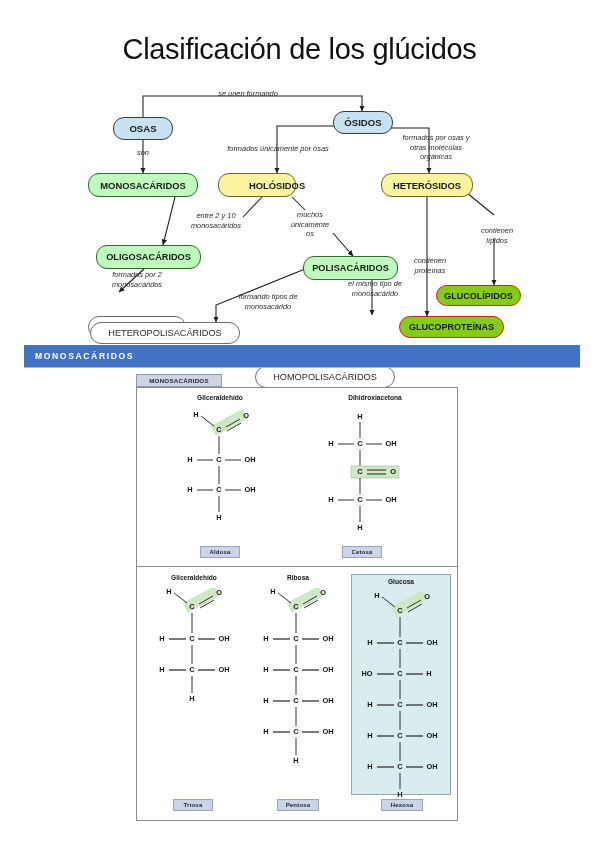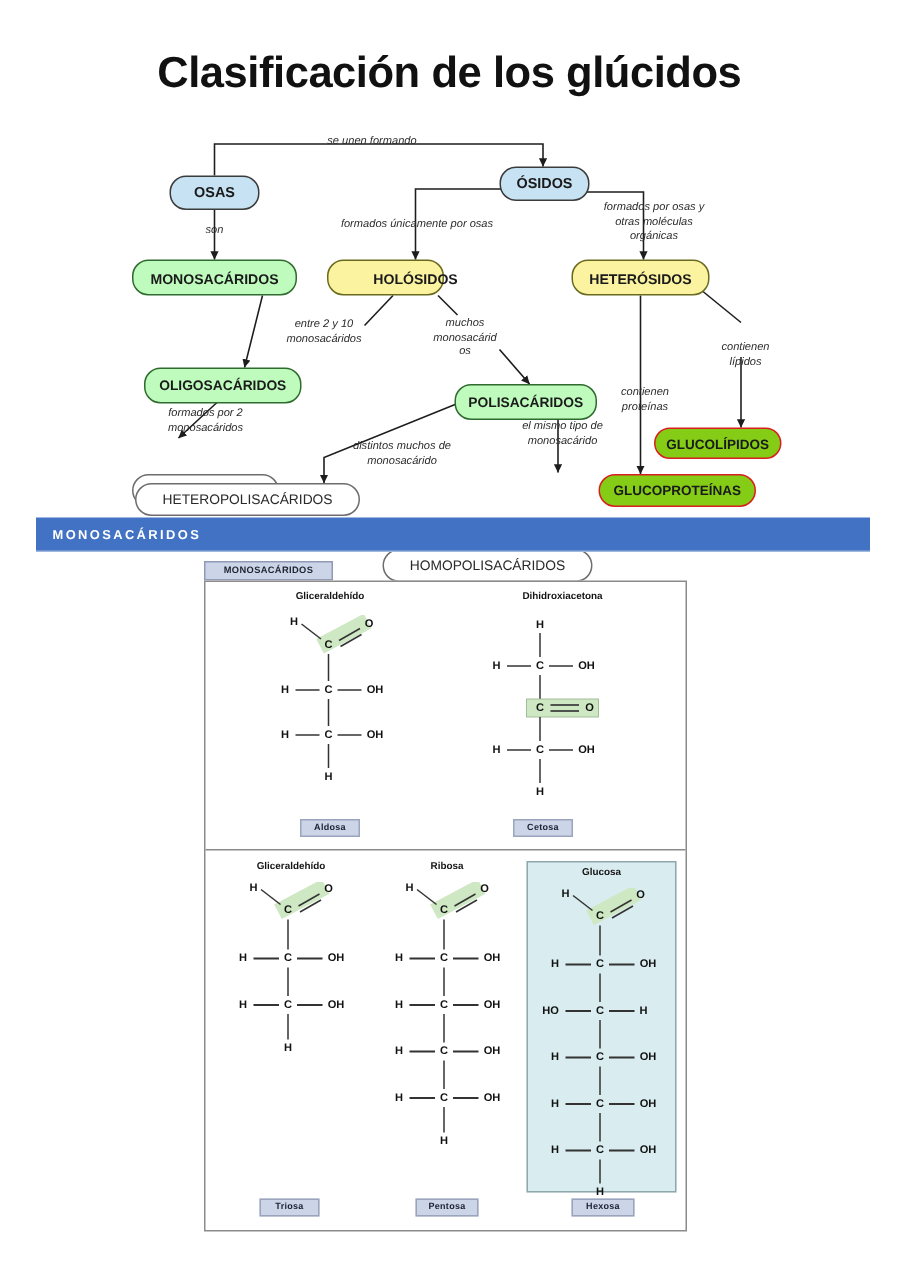--- a/index.html
+++ b/index.html
@@ -2,21 +2,21 @@
 <html><head>
 <meta charset="utf-8">
 <style>
   html,body{margin:0;padding:0;background:#ffffff;}
   body{width:599px;height:848px;position:relative;overflow:hidden;
        font-family:"Liberation Sans", sans-serif;-webkit-font-smoothing:antialiased;}
 
   
   #page-title{
     position:absolute;left:0;top:33px;width:599px;text-align:center;
-    font-size:29px;font-weight:bold;color:#111;letter-spacing:-0.3px;
+    font-size:29px;font-weight:normal;color:#111;letter-spacing:-0.3px;
   }
 
   
   #concept-map{position:absolute;left:0;top:70px;width:599px;height:262px;}
   #map-svg{position:absolute;left:0;top:0;}
 
   .node{
     position:absolute;box-sizing:border-box;
     display:flex;align-items:center;justify-content:center;
     border-radius:11px;white-space:nowrap;
@@ -153,33 +153,33 @@
   <div class="edge-label" style="left:203px;top:74px;width:150px;">formados únicamente por osas</div>
 
   <div class="edge-label" style="left:386px;top:63px;width:100px;">formados por osas y
 otras moléculas
 orgánicas</div>
 
   <div class="edge-label" style="left:172px;top:141px;width:88px;">entre 2 y 10
 monosacáridos</div>
 
   <div class="edge-label" style="left:279px;top:140px;width:62px;">muchos
-monosacárid
+únicamente
 os</div>
 
   <div class="edge-label" style="left:466px;top:156px;width:62px;">contienen
 lípidos</div>
 
   <div class="edge-label" style="left:399px;top:186px;width:62px;">contienen
 proteínas</div>
 
   <div class="edge-label" style="left:93px;top:200px;width:88px;text-align:center;">formados por 2
 monosacáridos</div>
 
-  <div class="edge-label" style="left:222px;top:222px;width:92px;">distintos muchos de
+  <div class="edge-label" style="left:222px;top:222px;width:92px;">formando tipos de
 monosacárido</div>
 
   <div class="edge-label" style="left:330px;top:209px;width:90px;">el mismo tipo de
 monosacárido</div>
 </div>
 
 <div id="section-bar">
   <span id="section-bar-label">MONOSACÁRIDOS</span>
 </div>
 

